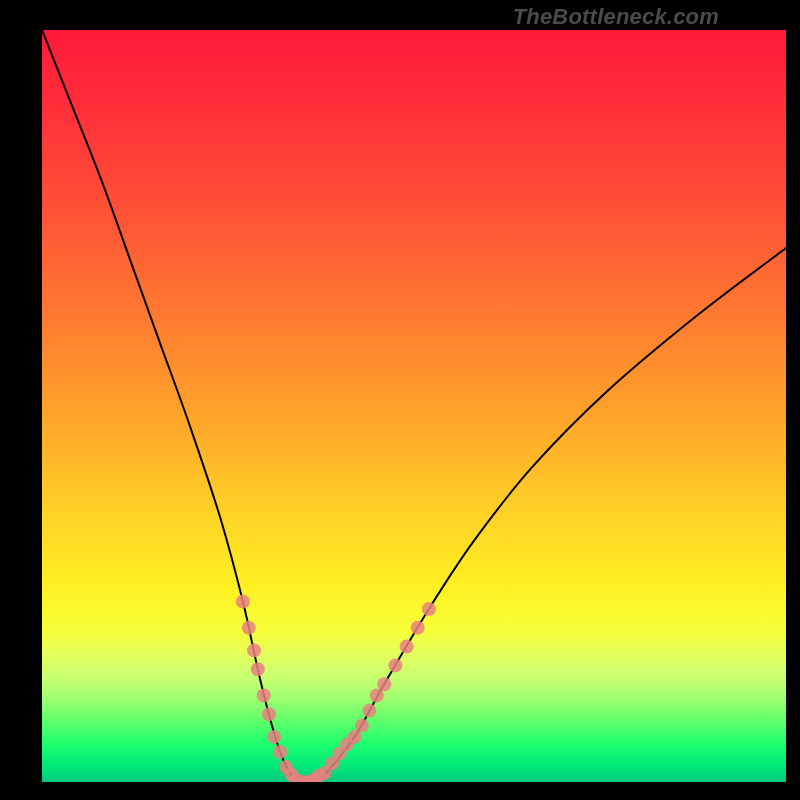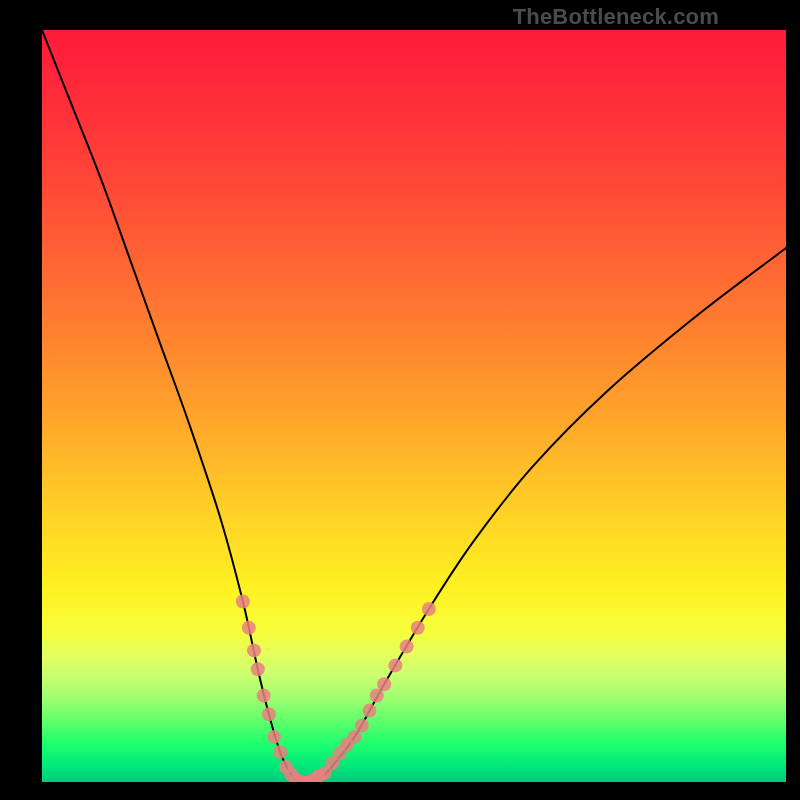--- a/index.html
+++ b/index.html
@@ -11,20 +11,21 @@
     overflow: hidden;
     font-family: Arial, Helvetica, sans-serif;
   }
   .frame {
     position: absolute;
     left: 0;
     top: 0;
     width: 729px;
     height: 800px;
     background: #000;
+    font-style: italic;
   }
   .plot-area {
     position: absolute;
     left: 42px;
     top: 30px;
     width: 744px;
     height: 752px;
     
     background: linear-gradient(
       to bottom,

